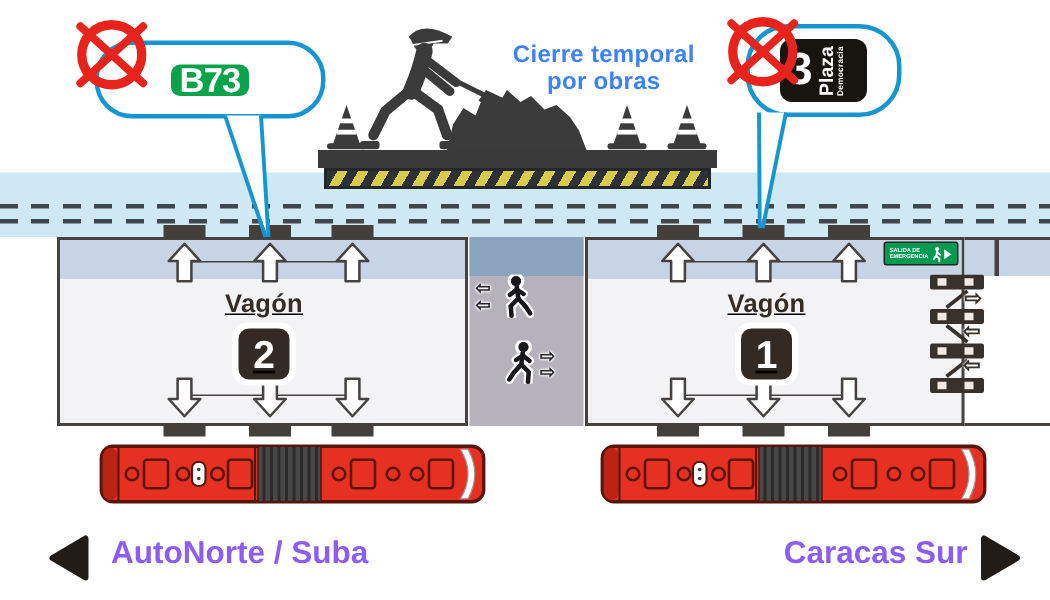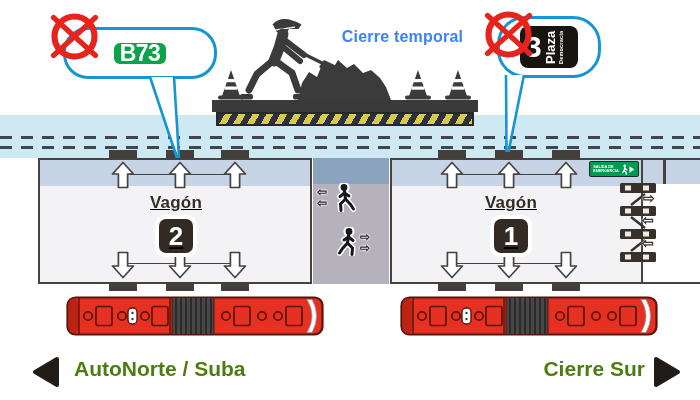--- a/index.html
+++ b/index.html
@@ -58,21 +58,21 @@
           text-shadow:0 0 2px #fff,0 0 2px #fff;line-height:1;}
   .exitsign{position:absolute;left:589px;top:161px;width:50px;height:16px;background:#009a51;
             border:1px solid #20262b;border-radius:2px;box-sizing:border-box;z-index:3;
             display:flex;align-items:center;justify-content:center;gap:2px;padding:0 2px;}
   .exitsign .txt{color:#fff;font-weight:700;font-size:3.8px;line-height:1.15;white-space:nowrap;}
   .band-ext{position:absolute;left:643px;top:158px;width:57px;height:26px;background:#c7d4e5;
             border-top:2px solid #474240;box-sizing:border-box;z-index:1;}
   .band-div{position:absolute;left:663px;top:158px;width:3px;height:26px;background:#474240;z-index:2;}
   .bline{position:absolute;left:643px;top:282px;width:57px;height:2px;background:#474240;z-index:1;}
   .bus{position:absolute;width:258px;height:40px;z-index:2;}
-  .dirlabel{position:absolute;top:357px;font-weight:700;font-size:21px;color:#4d7c0f;z-index:2;}
+  .dirlabel{position:absolute;top:357px;font-weight:700;font-size:21px;color:#8b5cf6;z-index:2;}
   .tri{position:absolute;width:28px;height:32px;z-index:2;}
 </style>
 </head>
 <body>
 
 <svg width="0" height="0" style="position:absolute">
   <defs>
     <symbol id="arr" viewBox="0 0 24 28">
       <polygon points="12,1.5 22.5,13 16.6,13 16.6,26.5 7.4,26.5 7.4,13 1.5,13" fill="#fff" stroke="#474240" stroke-width="1.7" stroke-linejoin="round"></polygon>
     </symbol>
@@ -154,20 +154,21 @@
       <rect x="35" y="84" width="13" height="5.5" rx="2" fill="#3b3b3b"></rect>
       <rect x="88" y="84" width="13" height="5.5" rx="2" fill="#3b3b3b"></rect>
     </g>
     <polygon points="93,90 97,73 104,62 112,67 118,52 127,60 133,50 142,58 149,54 158,63 166,60 175,68 181,77 186,90" fill="#3b3b3b"></polygon>
     <use href="#cone" transform="translate(13,59)"></use>
     <use href="#cone" transform="translate(200,59)"></use>
     <use href="#cone" transform="translate(240,59)"></use>
   </svg>
   <div class="closure">
     <div>Cierre temporal</div>
+    <div>por obras</div>
   </div>
 
   <svg class="tail" style="left:140px;top:76px;" width="46" height="86" viewBox="0 0 46 86">
     <polygon points="10,1 34,1 38.5,82" fill="#fff"></polygon>
     <line x1="10" y1="1" x2="37" y2="82" stroke="#1596d2" stroke-width="2.6"></line>
     <line x1="34" y1="1" x2="39" y2="82" stroke="#1596d2" stroke-width="2.6"></line>
   </svg>
   <div class="bubble bubble-l">
     <span class="route-badge">B73</span>
   </div>
@@ -328,18 +329,18 @@
       <use href="#busbody"></use>
     </svg>
   <svg class="bus" style="left:400px;top:296px;" viewBox="0 0 258 40">
       <use href="#busbody"></use>
     </svg>
 
   <svg class="tri" style="left:32px;top:356px;" viewBox="0 0 28 32">
     <polygon points="25,3 25,29 3,16" fill="#211c18" stroke="#211c18" stroke-width="4" stroke-linejoin="round"></polygon>
   </svg>
   <div class="dirlabel" style="left:74px;">AutoNorte / Suba</div>
-  <div class="dirlabel" style="left:420px;width:225px;text-align:right;">Cierre Sur</div>
+  <div class="dirlabel" style="left:420px;width:225px;text-align:right;">Caracas Sur</div>
   <svg class="tri" style="left:653px;top:356px;" viewBox="0 0 28 32">
     <polygon points="3,3 3,29 25,16" fill="#211c18" stroke="#211c18" stroke-width="4" stroke-linejoin="round"></polygon>
   </svg>
 
 </div>
 
 </body></html>

